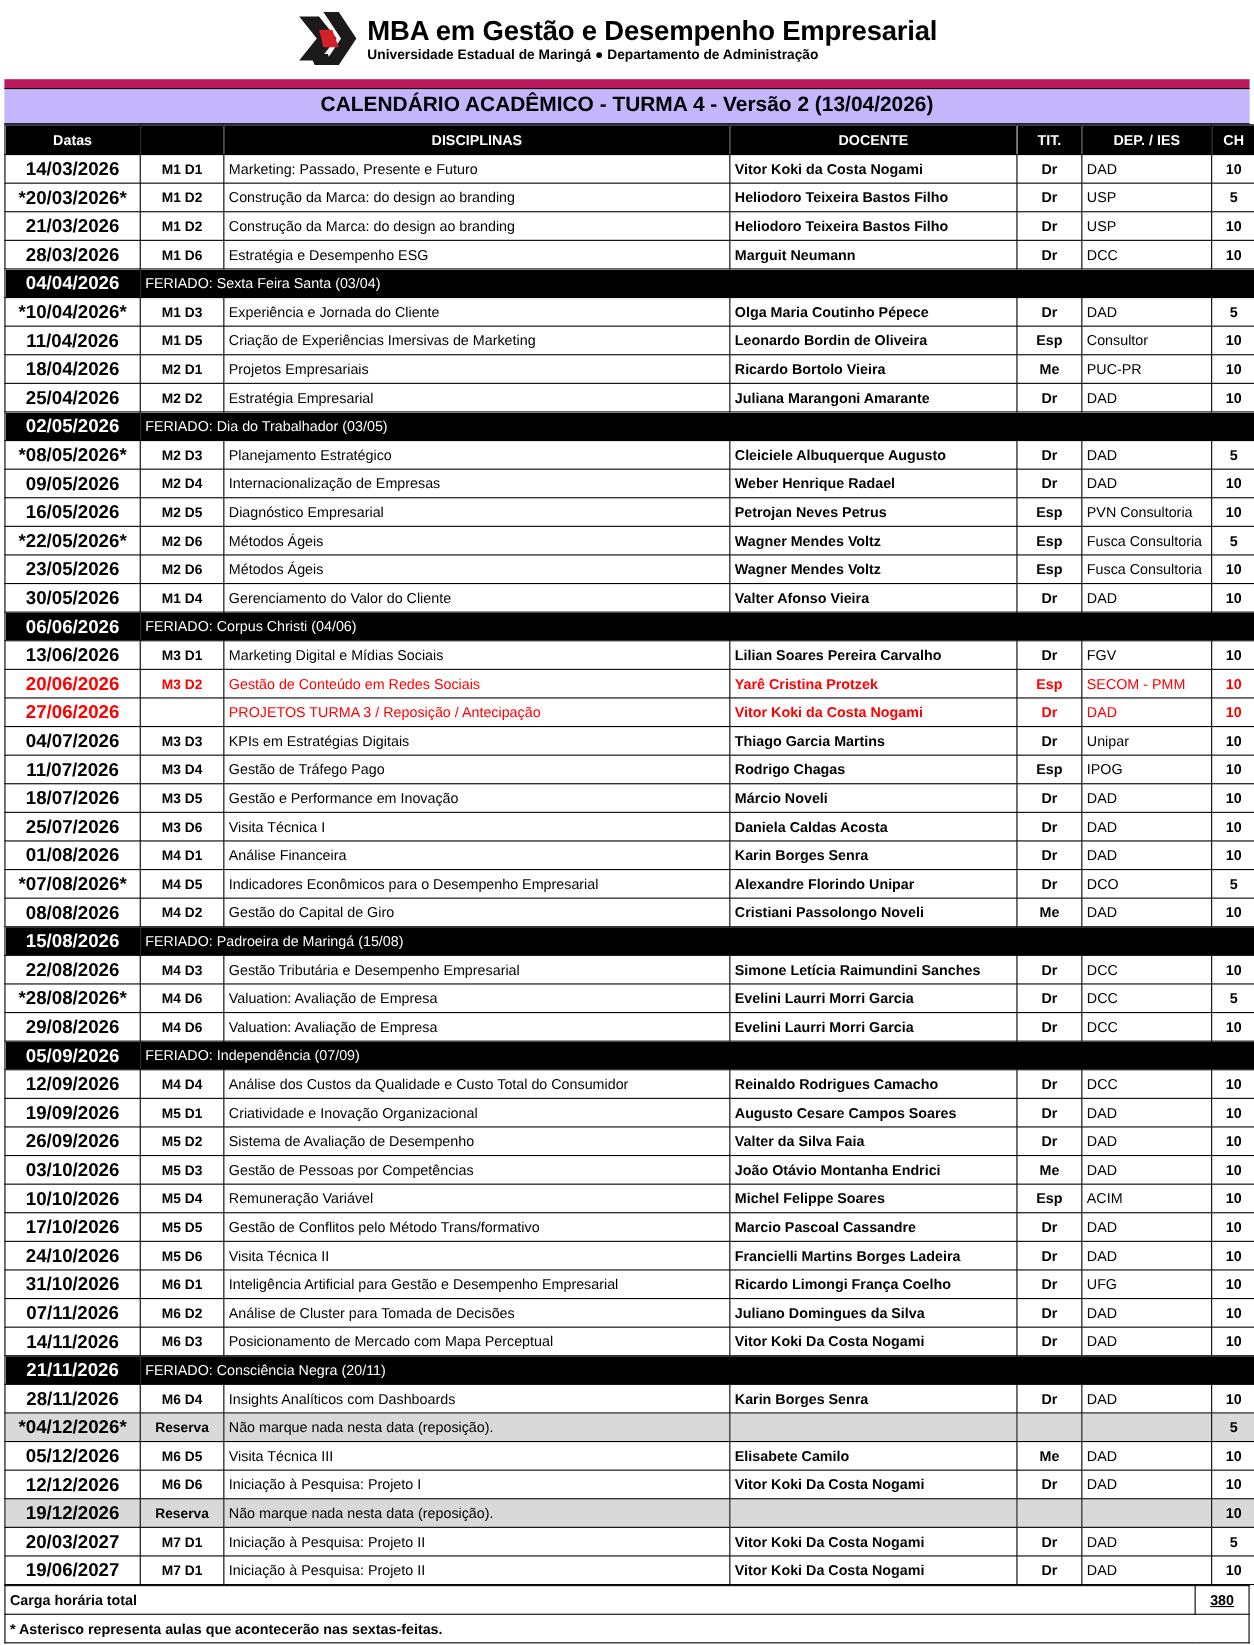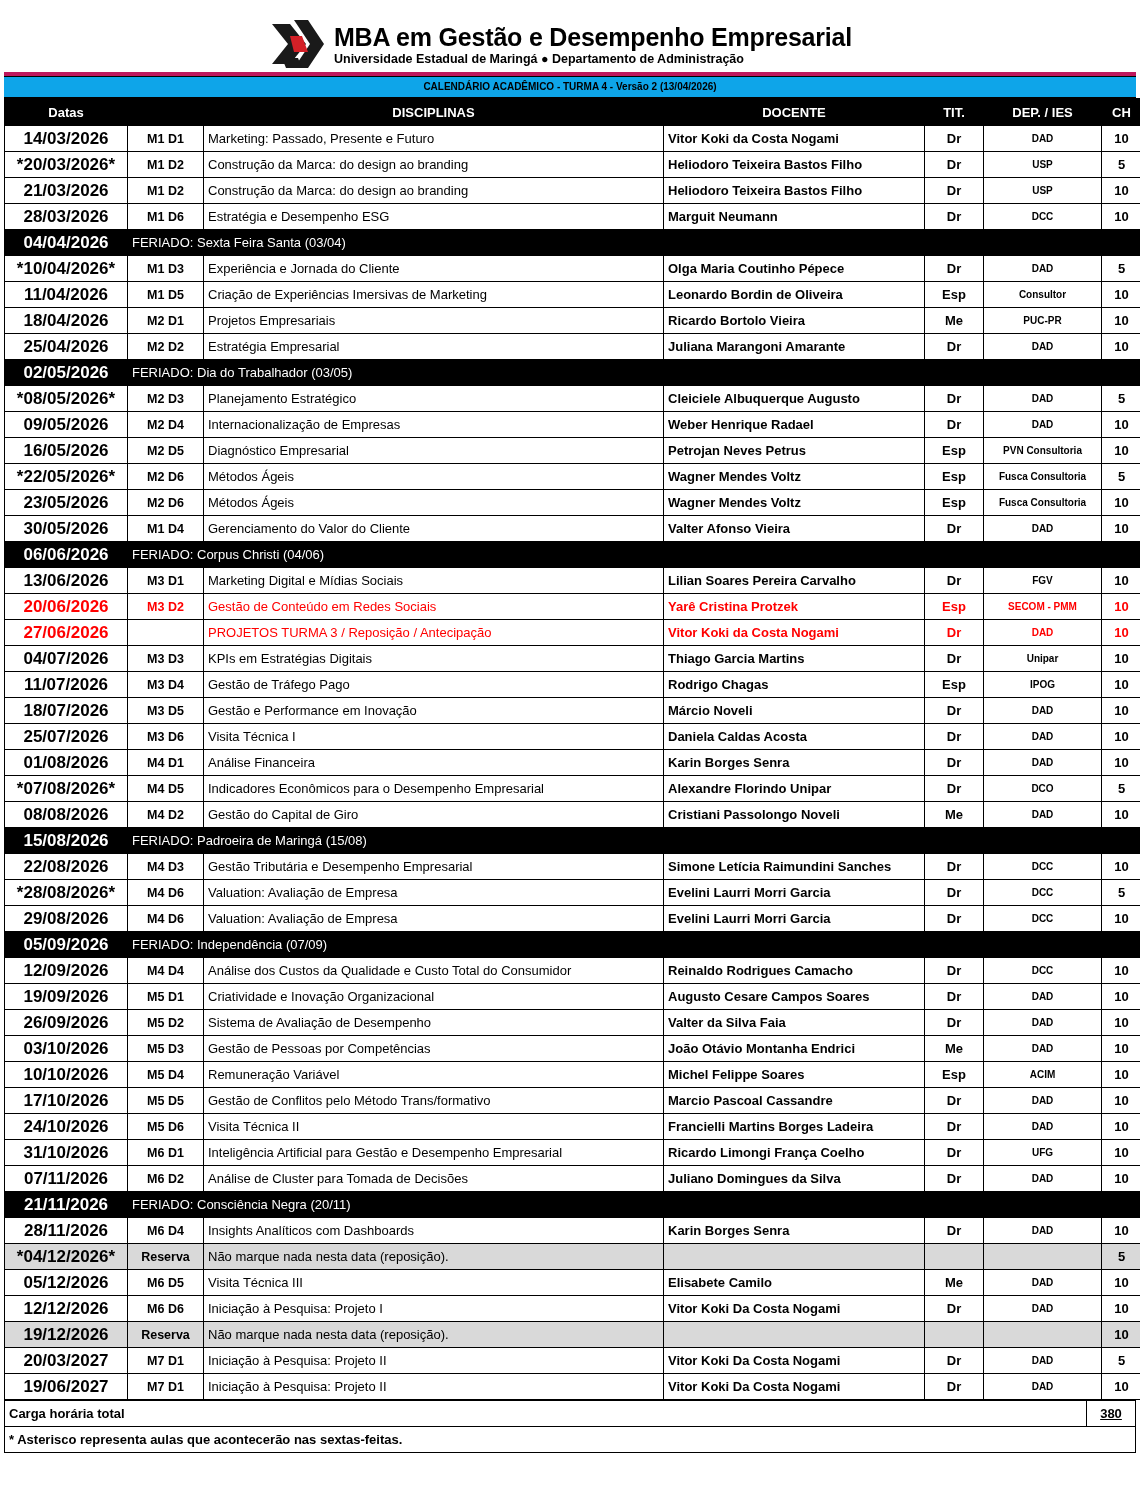--- a/index.html
+++ b/index.html
@@ -15,23 +15,23 @@
   }
   .page {
     width: 1140px;
     box-sizing: border-box;
     padding: 0 4px;
   }
   
   .header {
     height: 72px;
     display: flex;
-    align-items: flex-end;
+    align-items: center;
     justify-content: center;
-    border-bottom: 4px solid #be185d;
+    border-bottom: 8px solid #be185d;
   }
   .header-inner {
     display: flex;
     align-items: center;
     gap: 8px;
     transform: translateX(-10px);
   }
   .logo {
     width: 58px;
     height: 54px;
@@ -46,23 +46,23 @@
     white-space: nowrap;
   }
   .title-sub {
     font-size: 12.5px;
     font-weight: bold;
     white-space: nowrap;
     margin-top: 2px;
   }
   
   .banner {
-    background: #0ea5e9;
+    background: #c4b5fd;
     text-align: center;
-    font-size: 10px;
+    font-size: 19px;
     font-weight: bold;
     padding: 4px 0 5px 0;
     border-bottom: 1px solid #000;
     border-top: 1px solid #000;
   }
   
   table {
     width: 100%;
     border-collapse: collapse;
     table-layout: fixed;
@@ -89,21 +89,21 @@
   col.c-doc  { width: 261px; }
   col.c-tit  { width: 59px; }
   col.c-dep  { width: 118px; }
   col.c-ch   { width: 40px; }
 
   td.data { text-align: center; font-weight: bold; font-size: 17px; }
   td.mod  { text-align: center; font-weight: bold; font-size: 12.5px; }
   td.disc { text-align: left; font-weight: normal; font-size: 13px; }
   td.doc  { text-align: left; font-weight: bold; font-size: 13px; }
   td.tit  { text-align: center; font-weight: bold; font-size: 13px; }
-  td.dep  { text-align: center; font-weight: bold; font-size: 10px; }
+  td.dep  { text-align: left; font-weight: normal; font-size: 13px; }
   td.ch   { text-align: center; font-weight: bold; font-size: 13px; }
 
   tr.holiday td {
     background: #000;
     color: #fff;
   }
   tr.holiday td.data { text-align: center; }
   tr.holiday td.disc { text-align: left; }
   tr.highlight td { color: #ff0000; }
   tr.reserva td { background: #d9d9d9; }
@@ -510,20 +510,29 @@
         </tr>
         <tr>
           <td class="data">07/11/2026</td>
           <td class="mod">M6 D2</td>
           <td class="disc">Análise de Cluster para Tomada de Decisões</td>
           <td class="doc">Juliano Domingues da Silva</td>
           <td class="tit">Dr</td>
           <td class="dep">DAD</td>
           <td class="ch">10</td>
         </tr>
+        <tr>
+          <td class="data">14/11/2026</td>
+          <td class="mod">M6 D3</td>
+          <td class="disc">Posicionamento de Mercado com Mapa Perceptual</td>
+          <td class="doc">Vitor Koki Da Costa Nogami</td>
+          <td class="tit">Dr</td>
+          <td class="dep">DAD</td>
+          <td class="ch">10</td>
+        </tr>
         <tr class="holiday">
           <td class="data">21/11/2026</td>
           <td class="disc" colspan="6">FERIADO: Consciência Negra (20/11)</td>
         </tr>
         <tr>
           <td class="data">28/11/2026</td>
           <td class="mod">M6 D4</td>
           <td class="disc">Insights Analíticos com Dashboards</td>
           <td class="doc">Karin Borges Senra</td>
           <td class="tit">Dr</td>

